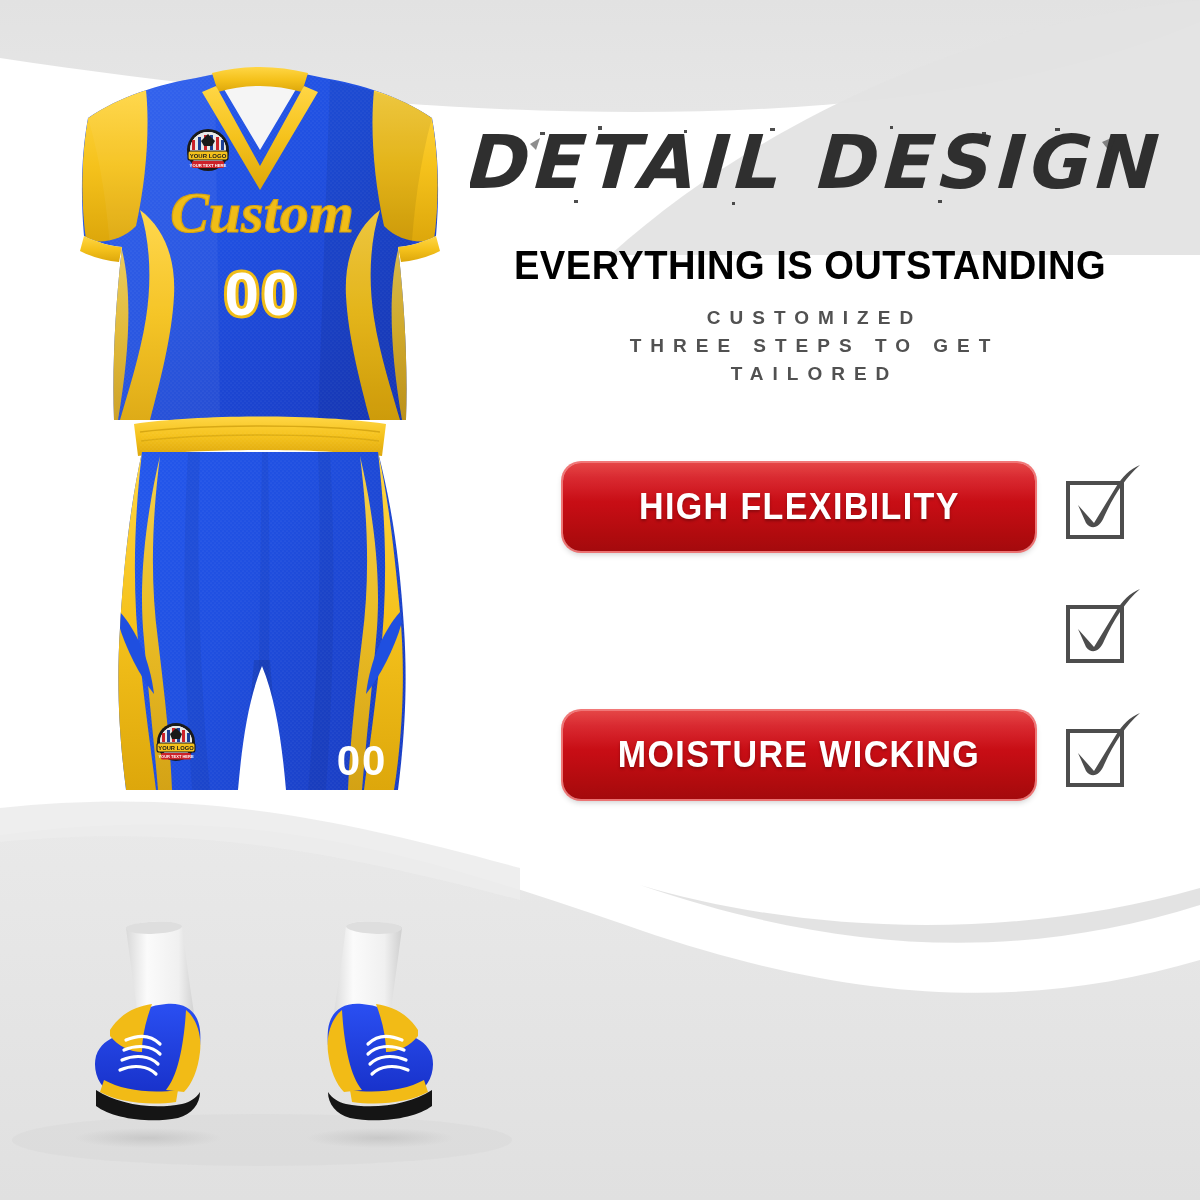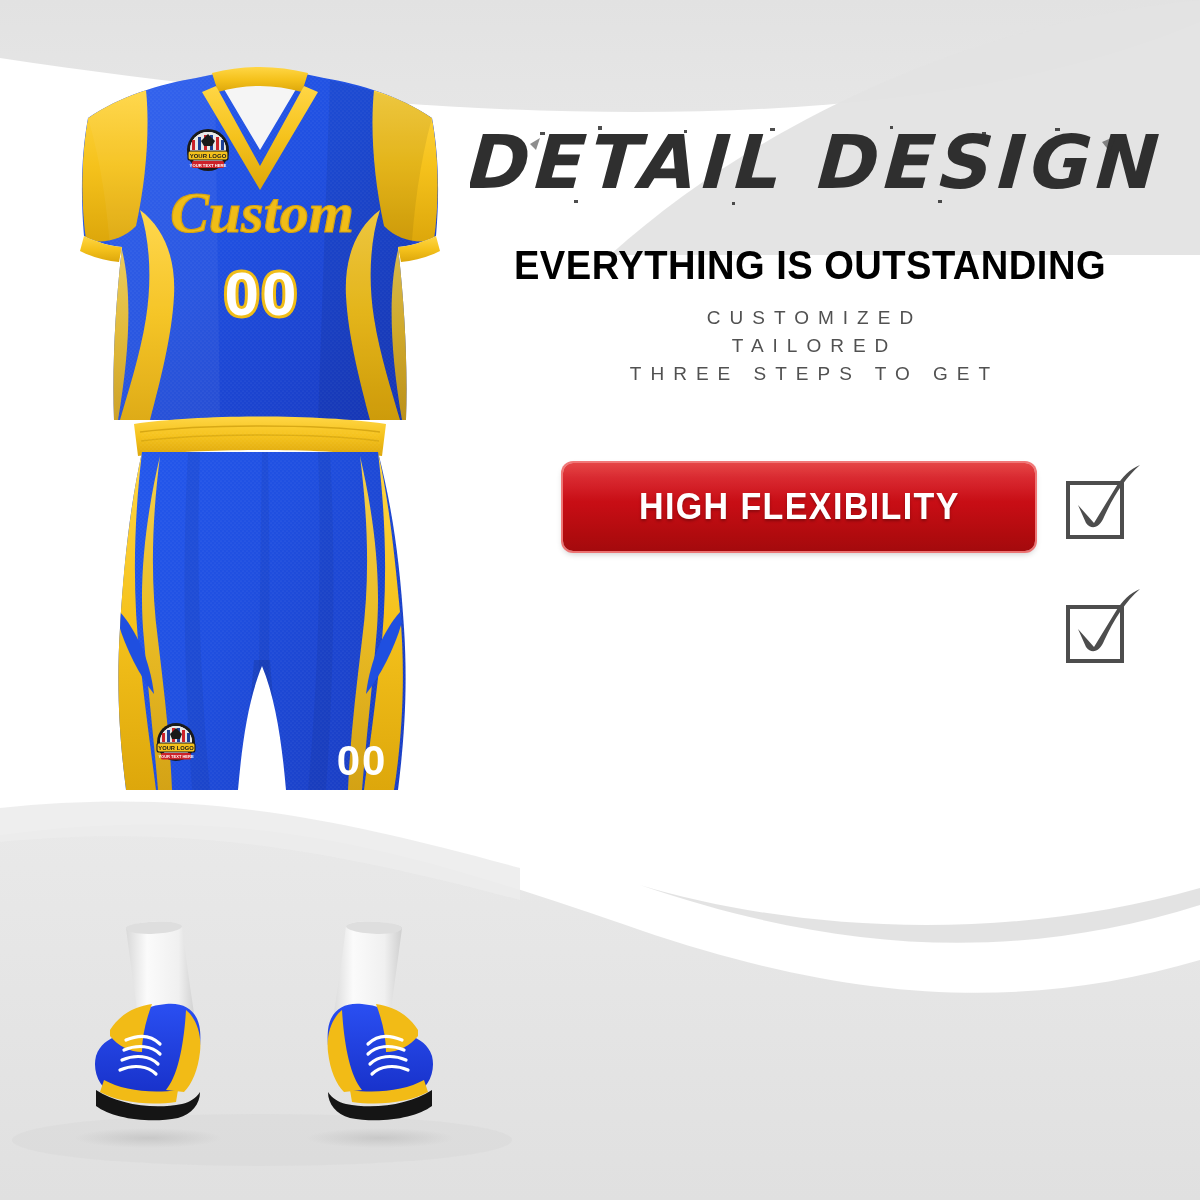--- a/index.html
+++ b/index.html
@@ -73,21 +73,21 @@
 
   .subline-block {
     position: absolute;
     left: 0px;
     top: 304px;
     width: 710px;
     text-align: center;
   }
   .subline {
     font-family: "Liberation Sans", sans-serif;
-    font-weight: 400;
+    font-weight: 700;
     font-size: 19px;
     line-height: 28px;
     letter-spacing: 9px;
     color: #515151;
     text-indent: 9px;
     white-space: nowrap;
   }
 
   
   .features {
@@ -99,21 +99,21 @@
   .feature-row {
     position: relative;
     height: 124px;
   }
   .banner {
     position: absolute;
     left: 108px;
     top: 8px;
     width: 472px;
     height: 88px;
-    border-radius: 10px;
+    border-radius: 18px;
     background: linear-gradient(180deg,
         #e02222 0%,
         #d5121a 17%,
         #c50d14 50%,
         #b00b0e 82%,
         #a40a0d 100%);
     box-shadow: 0 0 0 2px rgba(239,96,96,0.85),
                 0 3px 6px rgba(0,0,0,0.22);
     display: flex;
     align-items: center;
@@ -442,22 +442,22 @@
           <path d="M60,36 L70,30 L66,42 Z"></path>
           <path d="M632,34 L646,28 L640,44 Z"></path>
         </g>
       </svg>
     </div>
 
     <div class="headline nosel">EVERYTHING IS OUTSTANDING</div>
 
     <div class="subline-block">
       <div class="subline nosel">CUSTOMIZED</div>
+      <div class="subline nosel">THREE STEPS TO GET</div>
       <div class="subline nosel">TAILORED</div>
-      <div class="subline nosel">THREE STEPS TO GET</div>
     </div>
 
     <div class="features">
 
       <div class="feature-row">
         <div class="banner">
           <span class="banner-label nosel">HIGH FLEXIBILITY</span>
         </div>
         <svg class="check" viewBox="0 0 86 84" xmlns="http://www.w3.org/2000/svg">
           <rect x="8" y="18" width="54" height="54" fill="#ffffff" stroke="#4d4d4d" stroke-width="4"></rect>
@@ -465,18 +465,27 @@
         </svg>
       </div>
 
       <div class="feature-row">
         <svg class="check" viewBox="0 0 86 84" xmlns="http://www.w3.org/2000/svg">
           <rect x="8" y="18" width="54" height="54" fill="#ffffff" stroke="#4d4d4d" stroke-width="4"></rect>
           <path d="M18,40 L34,58 L56,22 C62,12 70,4 80,0 C66,12 54,30 44,52 C40,62 32,66 26,58 Z" fill="#4d4d4d"></path>
         </svg>
       </div>
 
+      <div class="feature-row">
+        <div class="banner">
+          <span class="banner-label nosel">MOISTURE WICKING</span>
+        </div>
+        <svg class="check" viewBox="0 0 86 84" xmlns="http://www.w3.org/2000/svg">
+          <rect x="8" y="18" width="54" height="54" fill="#ffffff" stroke="#4d4d4d" stroke-width="4"></rect>
+          <path d="M18,40 L34,58 L56,22 C62,12 70,4 80,0 C66,12 54,30 44,52 C40,62 32,66 26,58 Z" fill="#4d4d4d"></path>
+        </svg>
+      </div>
 
 
     </div>
   </div>
 
 </div>
 
 </body></html>

